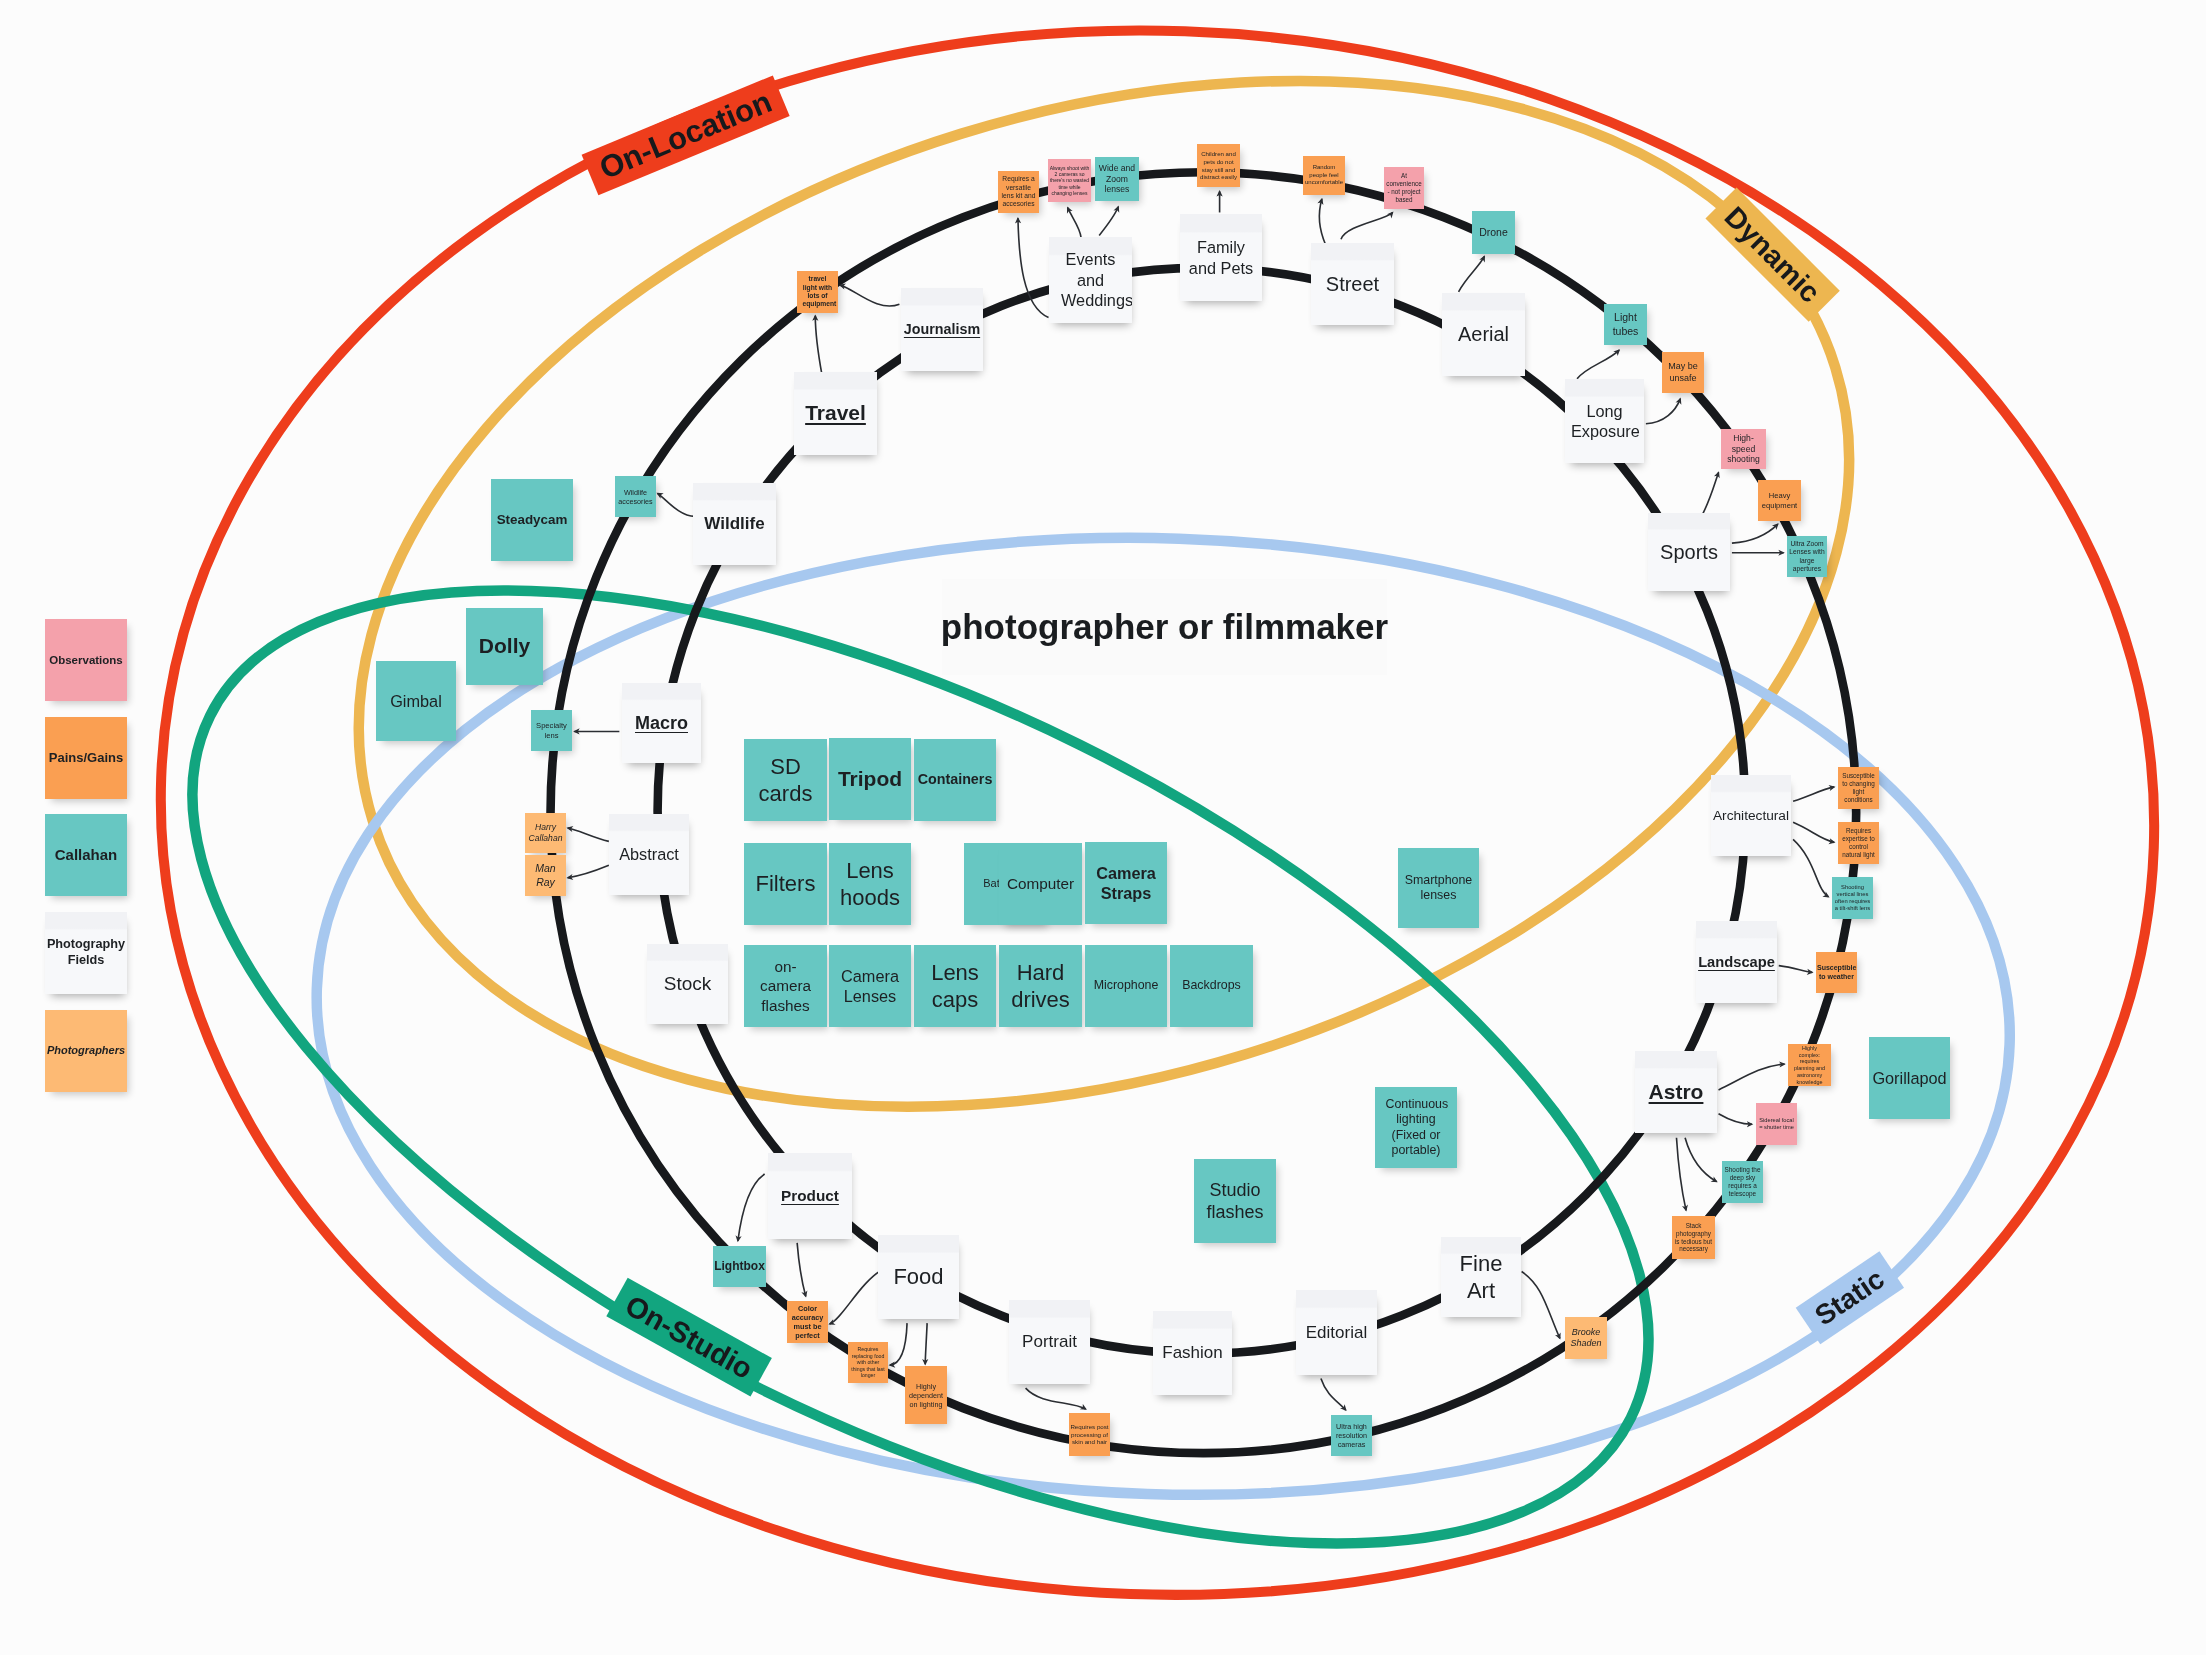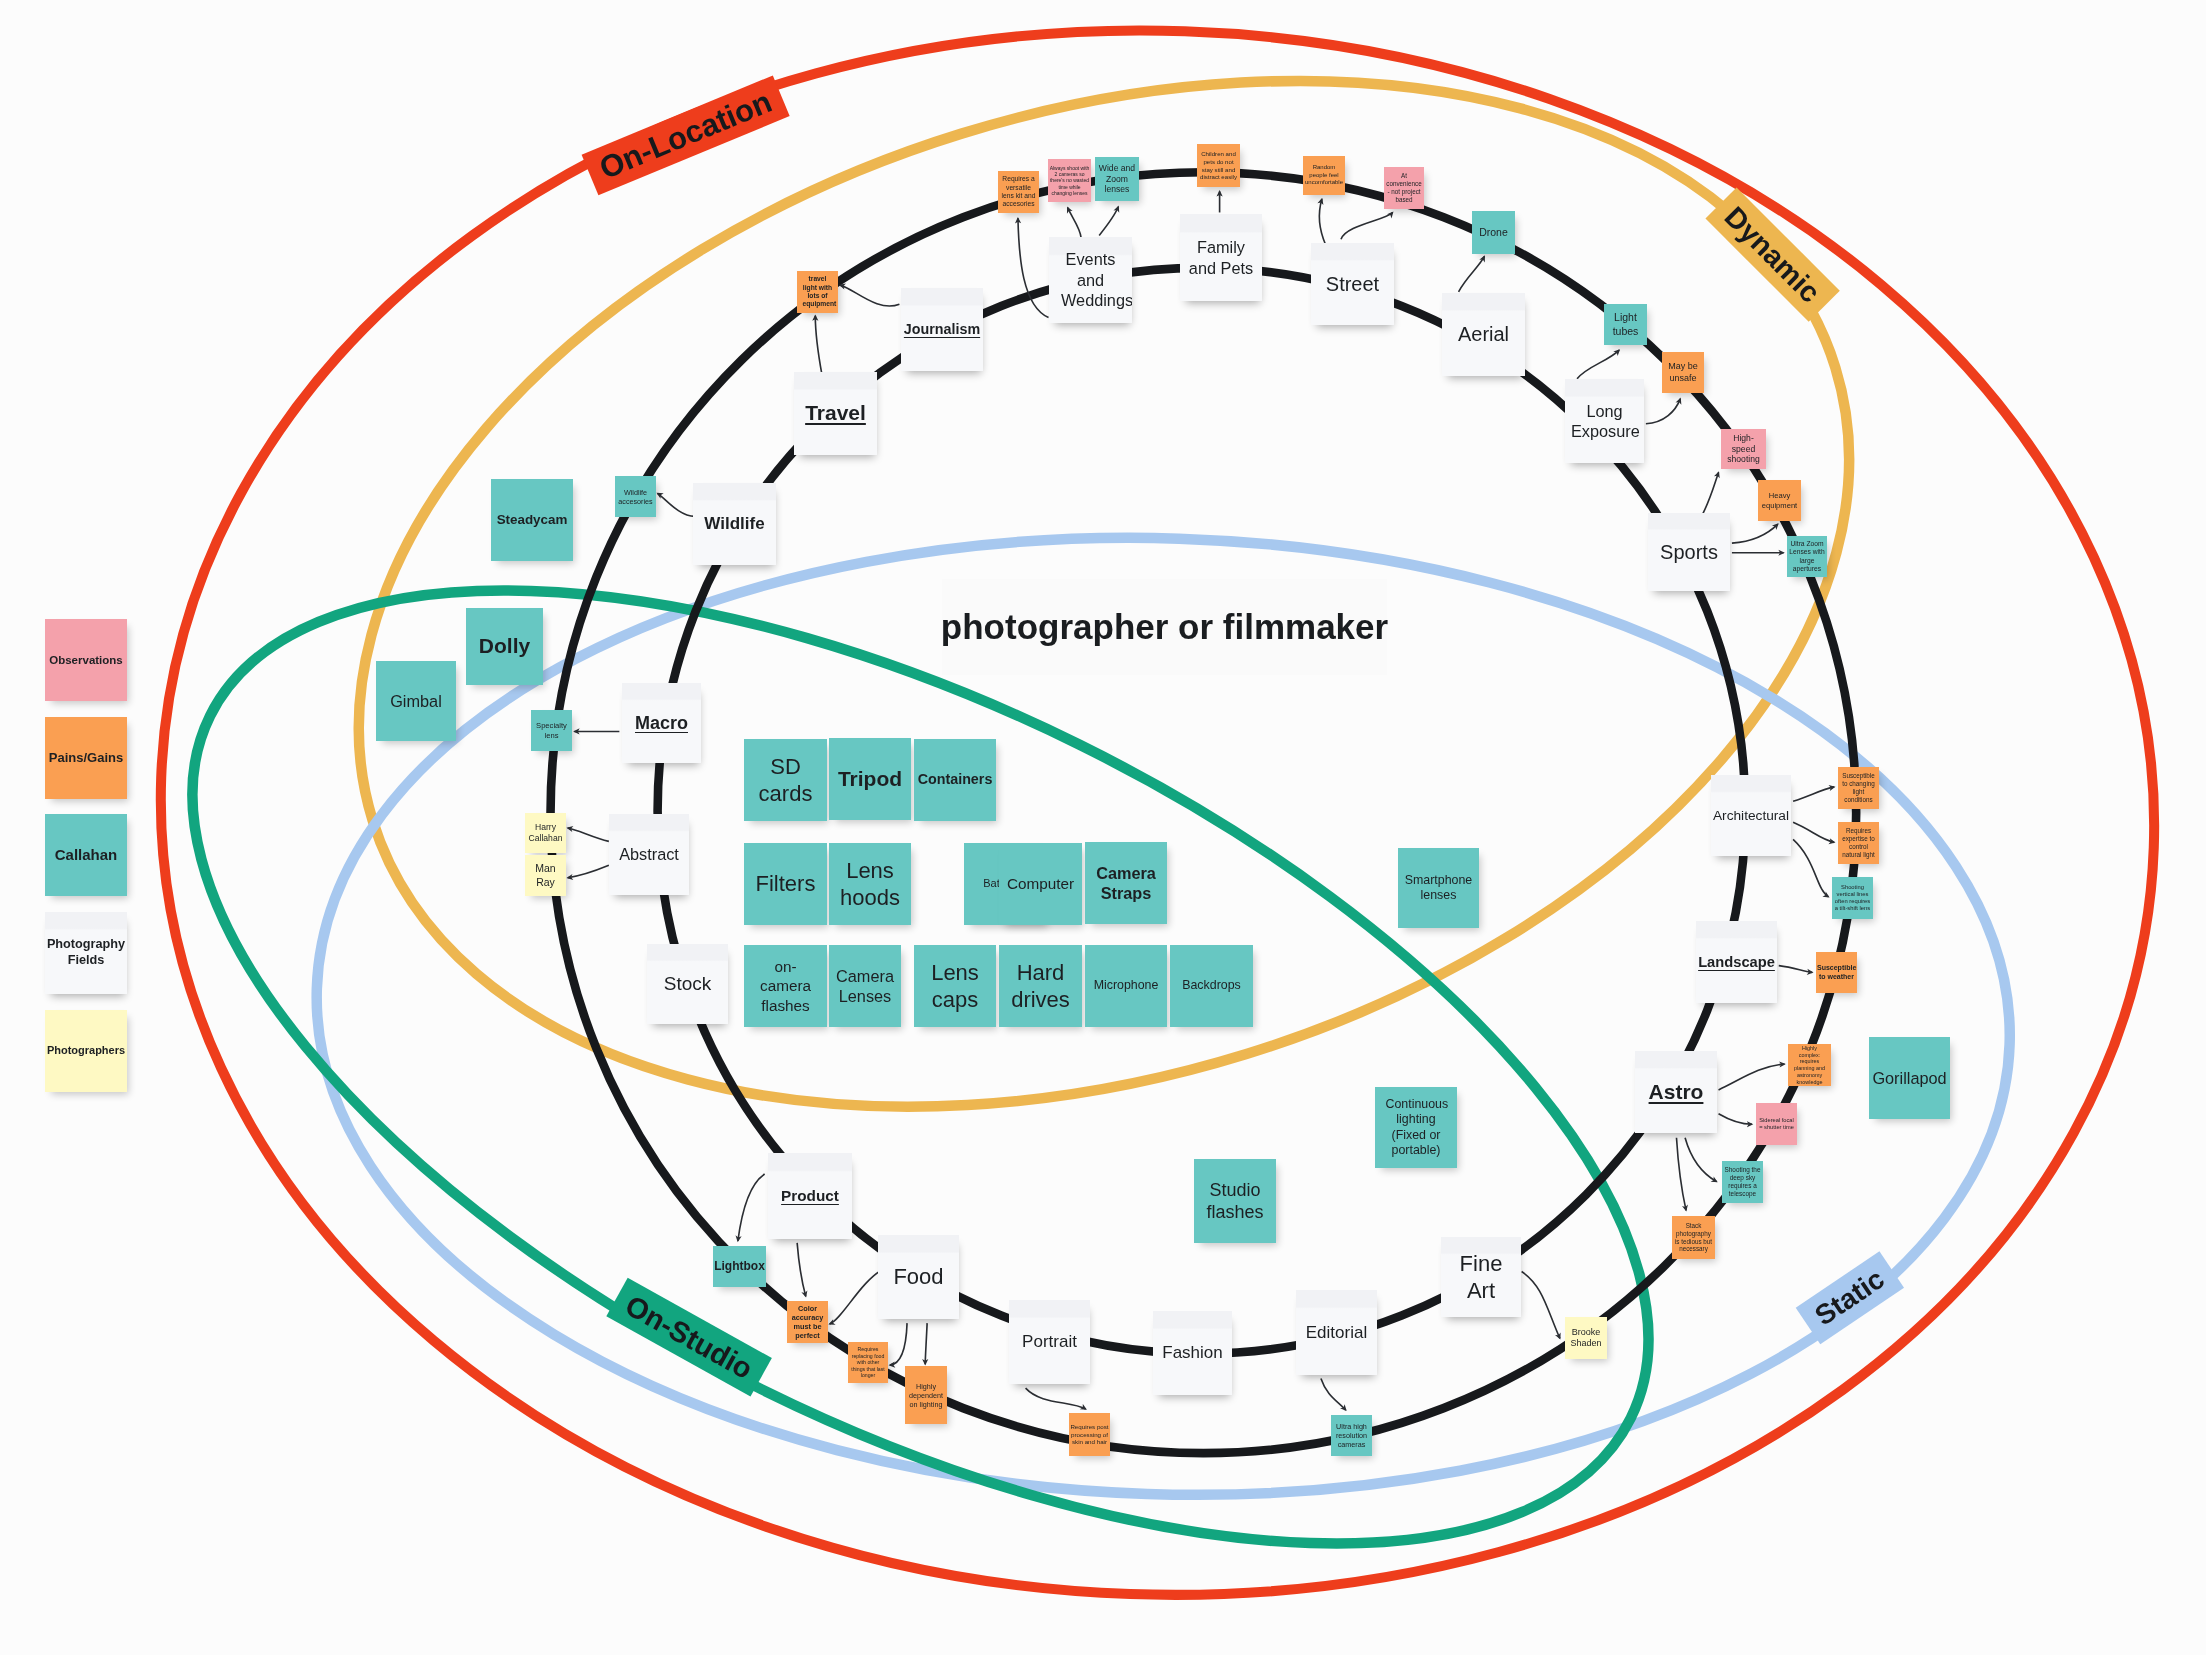--- a/index.html
+++ b/index.html
@@ -16,21 +16,21 @@
   .note.b>span{font-weight:bold;}
   .note.u>span{text-decoration:underline;text-underline-offset:2.9px;}
   .k-pink{background:#f4a1ab;}
   .k-orange{background:#fa9f52;}
   .k-teal{background:#67c7c2;}
   .k-white{background:#f7f8fa;
      background-image:linear-gradient(180deg,#f1f2f5 0%,#f1f2f5 20%,#f7f8fa 22%,#f7f8fa 100%),
        linear-gradient(135deg,rgba(255,255,255,0) 46%,rgba(255,255,255,.7) 50%,rgba(229,231,236,.45) 54%,rgba(255,255,255,0) 58%);
      background-blend-mode:normal;}
   .note.k-white{box-shadow:1.9px 5.7px 8.6px -3.8px rgba(0,0,0,0.33);}
-  .k-lime{background:#fef9c3;}
+  .k-lime{background:#fdba74;font-style:italic;}
   .ringlabel{position:absolute;color:#17191c;font-weight:bold;white-space:nowrap;
              padding:0 12.4px;transform-origin:0 50%;height:44px;line-height:44px;}
   #titlebox{position:absolute;left:942px;top:579px;width:445px;height:96px;
             background:#fafafa;display:flex;flex-direction:column;
             align-items:center;justify-content:center;}
   #titlebox div{font-weight:bold;font-size:35px;color:#1a1d20;line-height:1.30;white-space:nowrap;}
 
 </style>
 </head>
 <body>
@@ -220,21 +220,21 @@
       </div>
       <div class="note k-teal" style="left: 999px; top: 843px; width: 83px; height: 82px; font-size: 15.3px;">
         <span>Computer</span>
       </div>
       <div class="note k-teal b" style="left: 1085px; top: 842px; width: 82px; height: 82px; font-size: 16.3px;">
         <span>Camera Straps</span>
       </div>
       <div class="note k-teal" style="left: 744px; top: 945px; width: 83px; height: 82px; font-size: 15.3px;">
         <span style="width: 59px;">on-camera flashes</span>
       </div>
-      <div class="note k-teal" style="left: 829px; top: 945px; width: 72px; height: 82px; font-size: 16.3px; align-items: center;">
+      <div class="note k-teal" style="left: 829px; top: 945px; width: 82px; height: 82px; font-size: 16.3px; align-items: center;">
         <span>Camera Lenses</span>
       </div>
       <div class="note k-teal" style="left: 914px; top: 945px; width: 82px; height: 82px; font-size: 22px;">
         <span>Lens caps</span>
       </div>
       <div class="note k-teal" style="left: 999px; top: 945px; width: 83px; height: 82px; font-size: 22px;">
         <span>Hard drives</span>
       </div>
       <div class="note k-teal" style="left: 1085px; top: 945px; width: 82px; height: 82px; font-size: 12.4px;">
         <span>Microphone</span>

